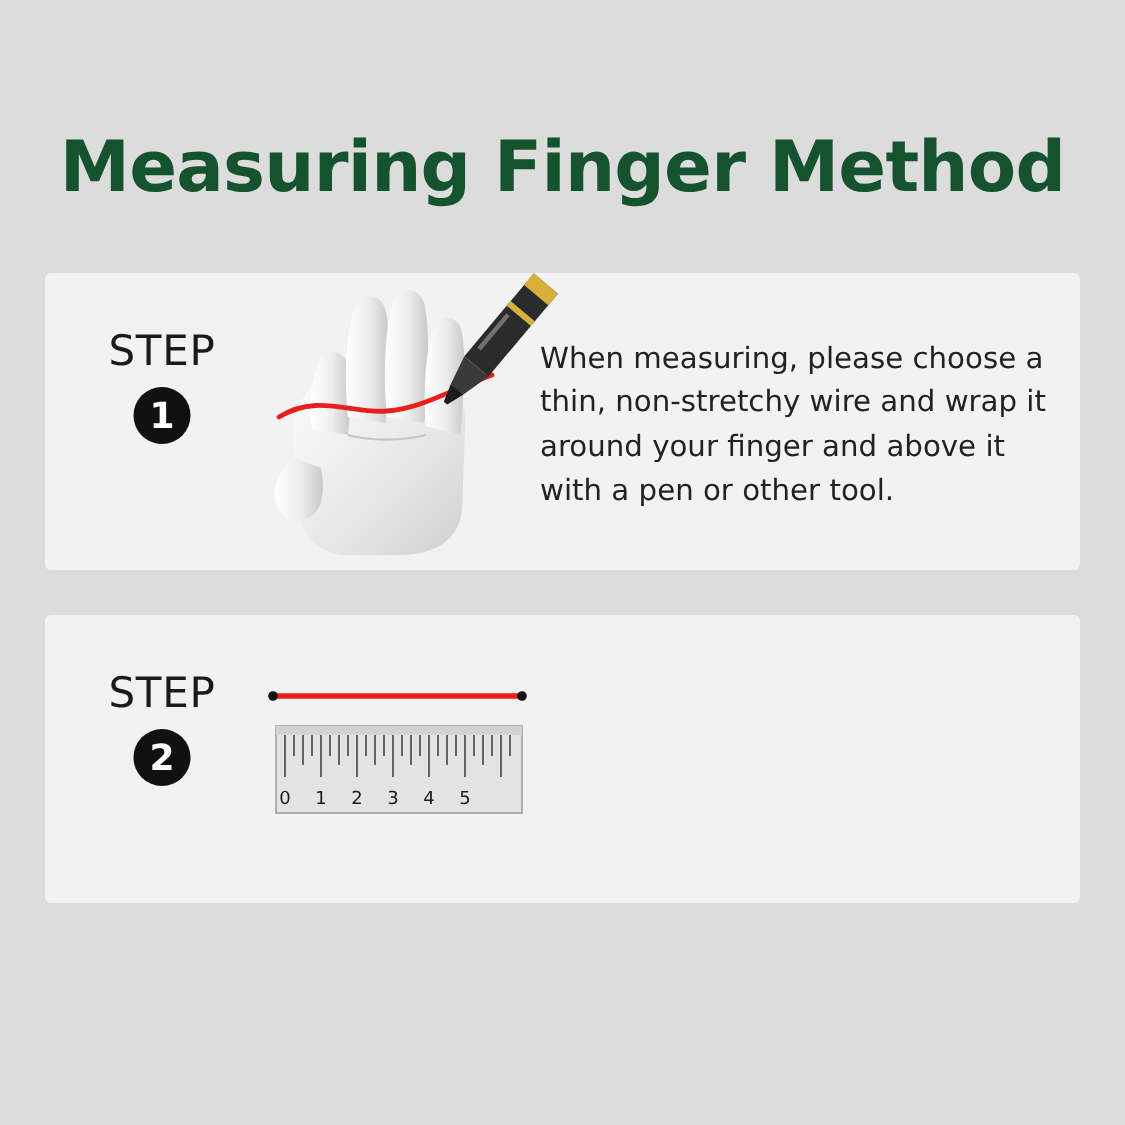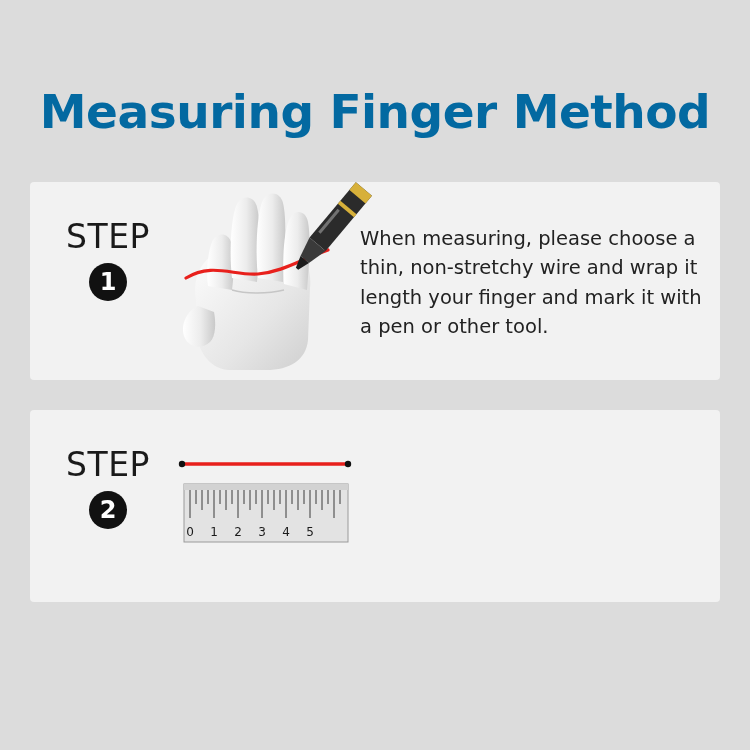--- a/index.html
+++ b/index.html
@@ -20,21 +20,21 @@
     box-sizing: border-box;
   }
   .title {
     position: absolute;
     top: 88px;
     left: 0;
     width: 750px;
     text-align: center;
     font-size: 47px;
     font-weight: bold;
-    color: #0369a1;
+    color: #14532d;
     letter-spacing: -0.5px;
     line-height: 1;
     font-family: "DejaVu Sans", sans-serif;
   }
   .card {
     position: absolute;
     left: 30px;
     width: 690px;
     background: #f2f2f2;
     border-radius: 4px;
@@ -43,21 +43,21 @@
   #card-2 { top: 410px; height: 192px; }
 
   .step-block {
     position: absolute;
     left: 30px;
     top: 38px;
     width: 96px;
     text-align: center;
   }
   .step-word {
-    font-size: 33px;
+    font-size: 28px;
     color: #1a1a1a;
     font-family: "DejaVu Sans", sans-serif;
     letter-spacing: 0.5px;
     line-height: 1;
   }
   .step-circle {
     margin: 10px auto 0 auto;
     width: 38px;
     height: 38px;
     border-radius: 50%;
@@ -149,21 +149,21 @@
           <rect x="40" y="-8" width="21" height="10" fill="#d7b03a"></rect>
           <rect x="40" y="16" width="21" height="4" fill="#d7b03a"></rect>
           <rect x="43" y="24" width="3" height="30" fill="#b9b9b9" opacity="0.5"></rect>
 
           <path d="M40 64 L61 64 L56 84 L45 84 Z" fill="#3a3a3a"></path>
           <path d="M45 84 L56 84 L52 96 L49 96 Z" fill="#1c1c1c"></path>
         </g>
       </svg>
     </div>
 
-    <div class="desc" id="desc-1">When measuring, please choose a thin, non-stretchy wire and wrap it length your finger and mark it with a pen or other tool.</div>
+    <div class="desc" id="desc-1">When measuring, please choose a thin, non-stretchy wire and wrap it around your finger and above it with a pen or other tool.</div>
   </div>
 
   <div class="card" id="card-2">
 
     <div class="step-block">
       <div class="step-word">STEP</div>
       <div class="step-circle">2</div>
     </div>
 
     <div class="art-2">

